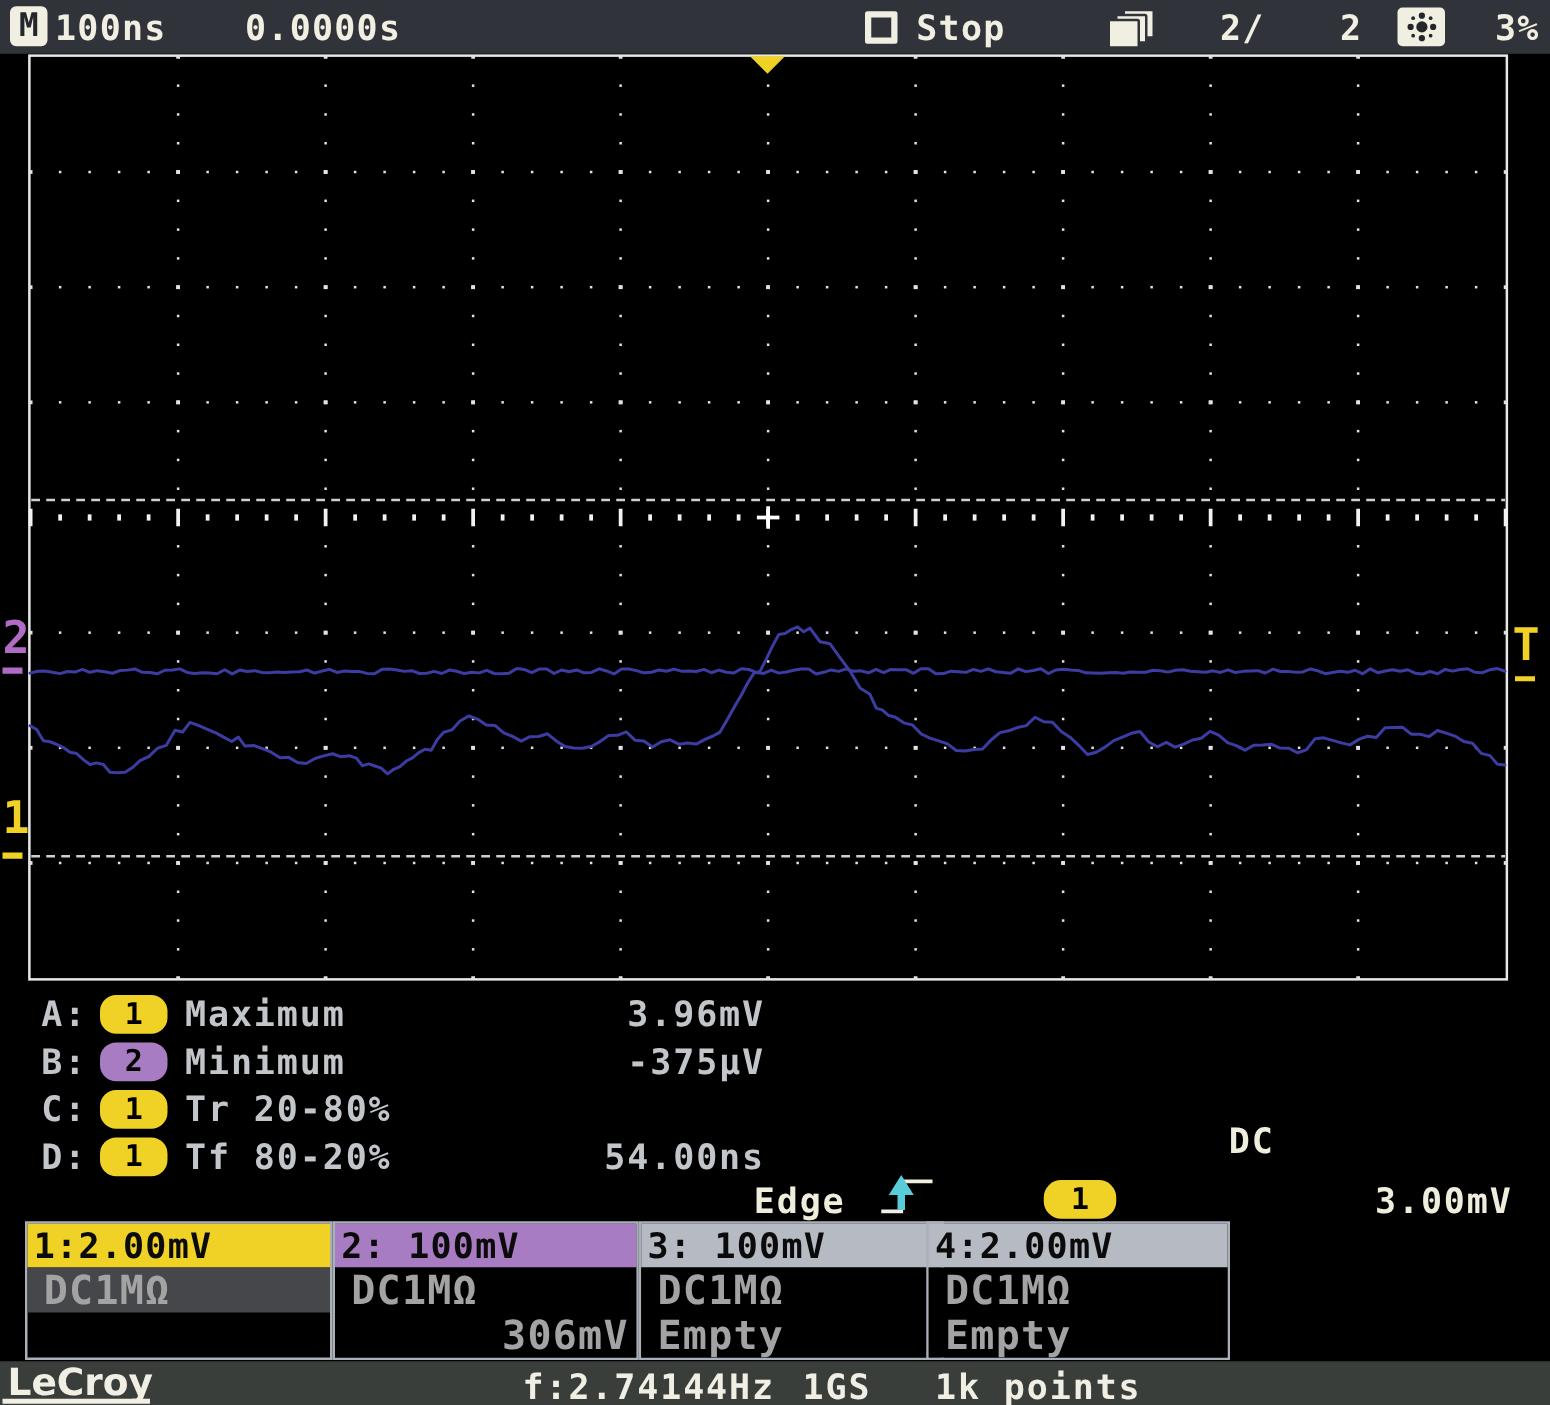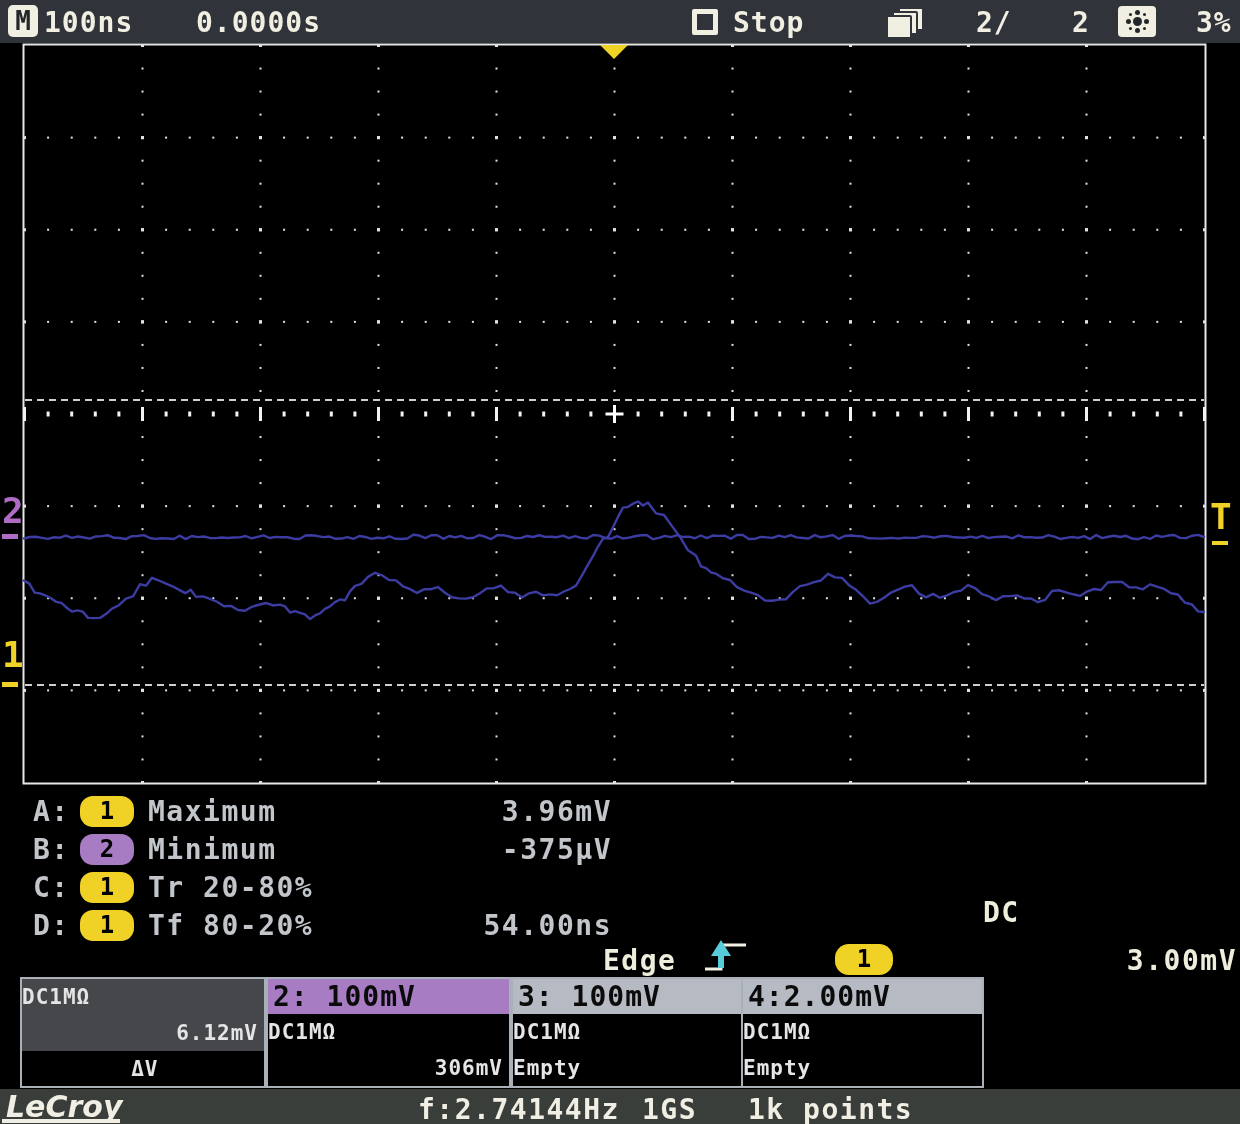--- a/index.html
+++ b/index.html
@@ -34,26 +34,26 @@
   .meas-row .val{position:absolute;left:330px;top:2px;width:282px;text-align:right;}
   .badge{position:absolute;left:80px;top:3px;width:54px;height:31px;border-radius:13px;
          color:#000;font-size:24px;line-height:31px;text-align:center;letter-spacing:0;}
   
   .trig{color:#efeddc;font-size:28px;letter-spacing:1.5px;}
   .trig-badge{left:835px;top:944px;width:58px;height:31px;border-radius:14px;color:#000;
               font-size:24px;line-height:31px;text-align:center;}
   
   .chbox{position:absolute;top:977px;height:107px;border:2px solid #aab0b8;}
   .chbox .hdr{height:35px;color:#0b0b0b;font-size:28px;line-height:35px;letter-spacing:1px;padding-left:5px;white-space:pre;}
-  .chbox .row{height:36px;color:#e5e5e5;font-size:21px;line-height:36px;letter-spacing:1px;padding-left:0;position:relative;white-space:pre;}
+  .chbox .row{height:36px;color:#a3a3a3;font-size:32px;line-height:36px;letter-spacing:1px;padding-left:13px;position:relative;white-space:pre;}
   .chbox .row .rv{position:absolute;right:6px;top:0;}
   
   .statusbar{left:0;top:1089px;width:1240px;height:35px;background:#3a3e3b;color:#f1efe4;}
   .statusbar span{position:absolute;top:4px;font-size:28px;letter-spacing:1.5px;white-space:pre;}
-  .logo{font-family:"DejaVu Sans", sans-serif;font-style:italic;font-size:30px !important;letter-spacing:0 !important;}
+  .logo{font-family:"DejaVu Sans", sans-serif;font-size:30px !important;letter-spacing:0 !important;}
   .logo-underline{position:absolute;left:2px;top:30px;width:118px;height:4px;background:#f1efe4;}
 </style>
 </head>
 <body>
 
 <div class="screen">
 
   <div class="abs menubar">
     <div class="mbox">M</div>
     <span style="left:44px">100ns</span>
@@ -765,30 +765,27 @@
 
   <div>
     <span class="abs trig" style="left:603px;top:944px">Edge</span>
     <svg class="abs" style="left:702px;top:938px" width="60" height="40" viewBox="0 0 60 40">
       <polyline points="3,31 19,31 19,7 44,7" fill="none" stroke="#f1efe2" stroke-width="3"></polyline>
       <rect x="16" y="16" width="6" height="14" fill="#58ccd8"></rect>
       <polygon points="9,18 29,18 19,2" fill="#58ccd8"></polygon>
     </svg>
     <span class="abs trig-badge" style="background: rgb(240, 210, 39);">1</span>
     <span class="abs trig" style="left:983px;top:896px">DC</span>
-    <span class="abs trig" style="left:1100px;top:944px;width:137px;text-align:right">3.00mV</span>
+    <span class="abs trig" style="left:1100px;top:944px;width:137px;text-align:left">3.00mV</span>
   </div>
 
   <div class="chbox" style="left:20px;width:242px">
+    <div class="hdr" style="background: rgb(240, 210, 39);">1:2.00mV</div>
     <div class="body" style="background: rgb(69, 71, 75);">
       <div class="row">DC1MΩ</div>
-      <div class="row">
-        <span>ΔV</span>
-        <span class="rv">6.12mV</span>
-      </div>
     </div>
   </div>
   <div class="chbox" style="left:266px;width:241px">
     <div class="hdr" style="background: rgb(168, 124, 194);">2: 100mV</div>
     <div class="body" style="background: rgb(0, 0, 0);">
       <div class="row">DC1MΩ</div>
       <div class="row">
         <span>ΔV</span>
         <span class="rv">306mV</span>
       </div>

